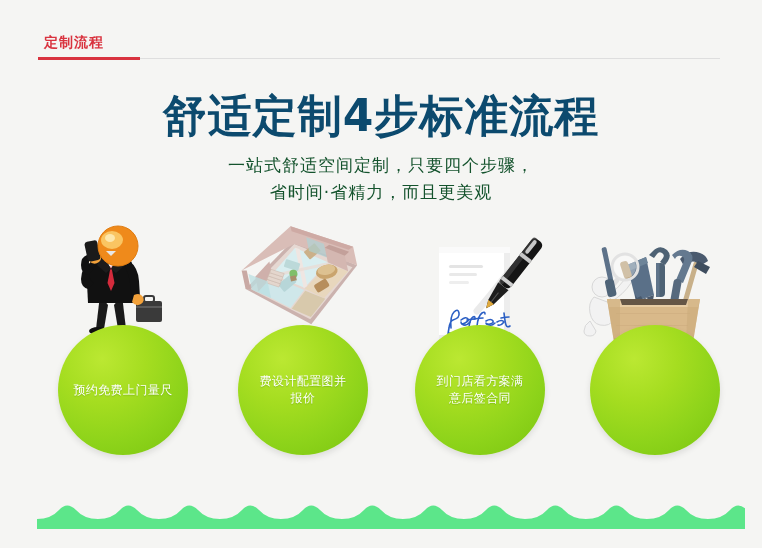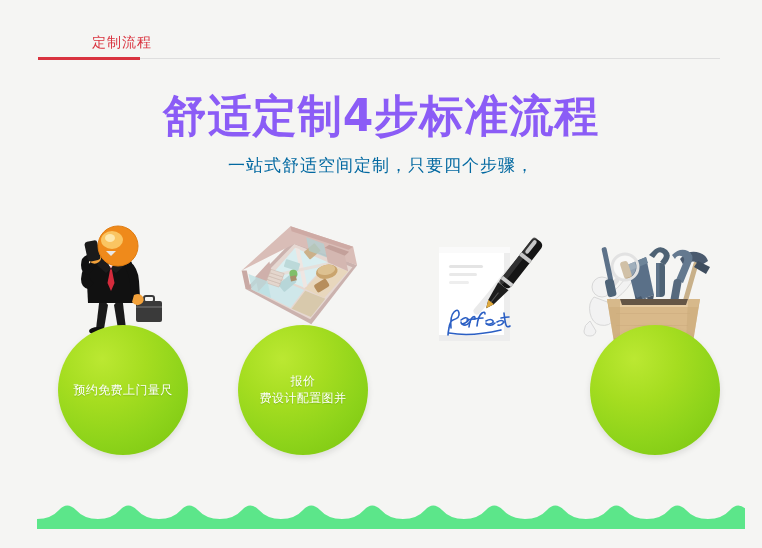--- a/index.html
+++ b/index.html
@@ -45,50 +45,49 @@
     top: 27px;
     width: 102px;
     height: 3px;
     background: #d9333f;
   }
   .header-title {
     position: absolute;
     left: 44px;
     top: 4px;
     font-size: 14px;
-    font-weight: normal;
+    font-weight: bold;
     letter-spacing: 1px;
     color: #d9333f;
     white-space: nowrap;
-    margin-left: 48px;
   }
 
   
   .main-title {
     position: absolute;
     left: 0;
     top: 92px;
     width: 762px;
     text-align: center;
     font-size: 44px;
     line-height: 48px;
     font-weight: bold;
-    color: #8b5cf6;
+    color: #0c4a6e;
     letter-spacing: 1px;
     white-space: nowrap;
   }
 
   
   .subtitle {
     position: absolute;
     left: 0;
     top: 152px;
     width: 762px;
     text-align: center;
-    color: #0369a1;
+    color: #14532d;
     font-size: 17px;
     line-height: 27px;
     letter-spacing: 1px;
   }
   .subtitle div { white-space: nowrap; }
 
   
   .steps {
     position: absolute;
     left: 0;
@@ -156,20 +155,21 @@
   <div class="header-bar">
     <div class="header-rule"></div>
     <div class="header-rule-accent"></div>
     <div class="header-title">定制流程</div>
   </div>
 
   <div class="main-title">舒适定制4步标准流程</div>
 
   <div class="subtitle">
     <div>一站式舒适空间定制，只要四个步骤，</div>
+    <div>省时间·省精力，而且更美观</div>
   </div>
 
   <div class="steps">
 
     <div class="step step-1">
       <div class="art">
         <svg width="150" height="130" viewBox="0 0 150 130" xmlns="http://www.w3.org/2000/svg">
 
           <rect x="88" y="76" width="26" height="21" rx="2" fill="#3a3a3a"></rect>
           <rect x="88" y="81" width="26" height="2" fill="#5a5a5a"></rect>
@@ -256,22 +256,22 @@
               <polygon points="47,38 59,45 57,48 45,41"></polygon>
             </g>
 
             <polygon points="24,54 41,66 41,49 24,38" fill="#b9dfe2" opacity="0.75"></polygon>
             <polygon points="88,14 104,24 104,38 88,28" fill="#a9d6da" opacity="0.6"></polygon>
           </g>
         </svg>
       </div>
       <div class="circle">
         <div class="circle-label">
+          <div>费设计配置图并</div>
           <div>报价</div>
-          <div>费设计配置图并</div>
         </div>
       </div>
     </div>
 
     <div class="step step-3">
       <div class="art">
         <svg width="150" height="130" viewBox="0 0 150 130" xmlns="http://www.w3.org/2000/svg">
 
           <path d="M34 22 L105 22 L105 116 L34 116 Z" fill="#ffffff"></path>
           <path d="M105 22 L105 116 L34 116 L34 110 L99 110 L99 22 Z" fill="#ededed"></path>
@@ -304,20 +304,26 @@
             <rect x="93" y="4" width="5" height="58" rx="2.5" fill="#3a3a3a" opacity="0.8"></rect>
             <rect x="93" y="24" width="13" height="4" fill="#c8c8c8"></rect>
             <rect x="93" y="54" width="13" height="4" fill="#d0d0d0"></rect>
             <path d="M93 62 L106 62 L103 82 L99.5 90 L96 82 Z" fill="#1d1d1d"></path>
             <path d="M99.5 70 L99.5 88" stroke="#555" stroke-width="1"></path>
             <path d="M96 82 L99.5 90 L103 82 Z" fill="#e0a93c"></path>
             <rect x="95" y="6" width="4" height="16" rx="2" fill="#c9c9c9"></rect>
           </g>
         </svg>
       </div>
+      <div class="circle">
+        <div class="circle-label">
+          <div>到门店看方案满</div>
+          <div>意后签合同</div>
+        </div>
+      </div>
     </div>
 
     <div class="step step-4">
       <div class="art">
         <svg width="150" height="130" viewBox="0 0 150 130" xmlns="http://www.w3.org/2000/svg">
 
           <g fill="#f2f2f2" stroke="#d8d8d8" stroke-width="1">
             <circle cx="22" cy="62" r="10"></circle>
             <path d="M14 72 q-6 6 -4 16 q2 10 10 12 q10 2 14 -6 l-4 -16 z"></path>
             <path d="M28 70 q10 -6 17 -16 q3 -4 6 -2 q3 2 0 6 q-8 12 -19 18 z"></path>

